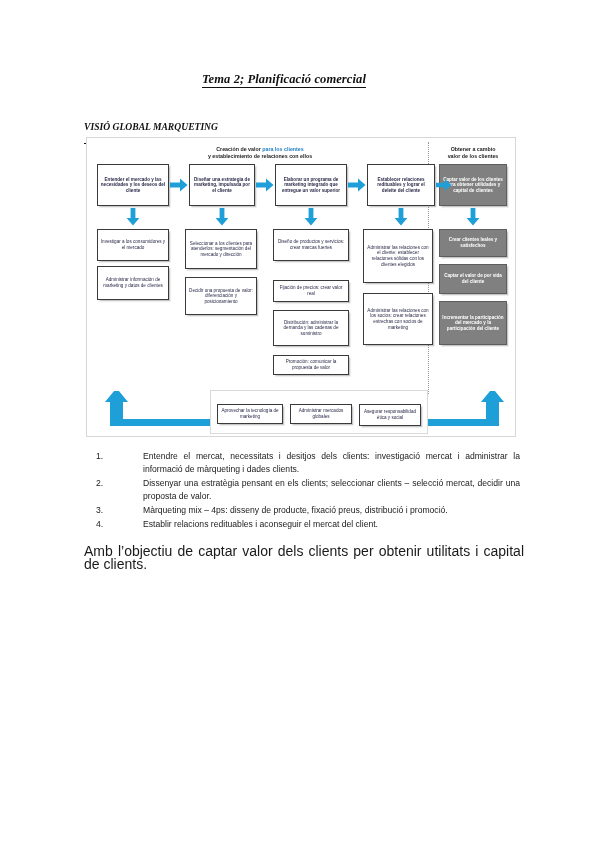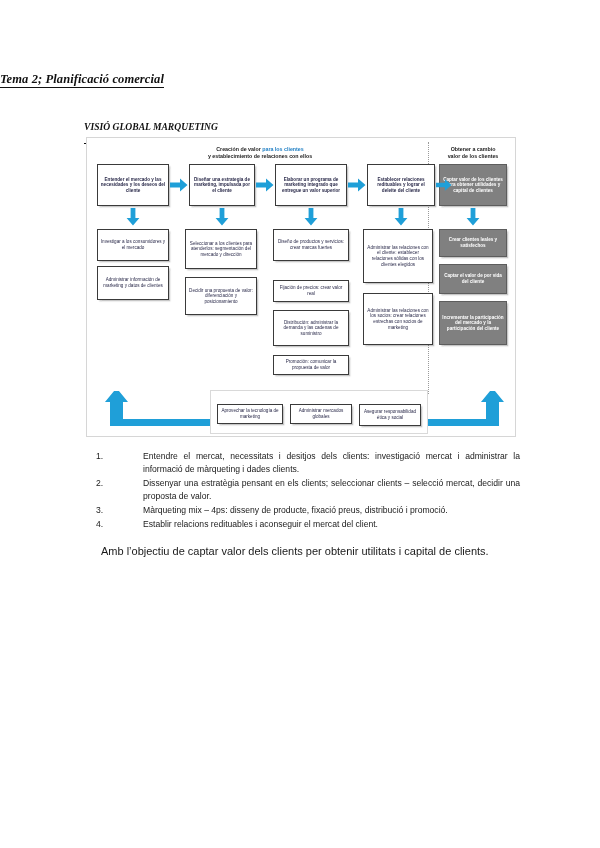--- a/index.html
+++ b/index.html
@@ -22,20 +22,21 @@
     inset: 0;
     background: #ffffff;
   }
 
   
   .doc-title {
     position: absolute;
     top: 72px;
     left: 0;
     width: 568px;
+    text-align: center;
     font-family: "Liberation Serif", serif;
     font-weight: bold;
     font-style: italic;
     font-size: 12.5px;
     letter-spacing: 0.1px;
     color: #111;
   }
   .doc-title span {
     border-bottom: 1.3px solid #111;
     padding-bottom: 1px;
@@ -148,25 +149,24 @@
     display: flex;
     margin-bottom: 0.5px;
   }
   .li-num { width: 17px; flex: 0 0 17px; }
   .li-txt { flex: 1; text-align: justify; margin-left: 30px; }
 
   .para {
     position: absolute;
     left: 84px;
     width: 440px;
-    font-size: 11px;
+    font-size: 14px;
     line-height: 13.4px;
     color: #1a1a1a;
     text-align: justify;
-    margin-left: 17px;
   }
   .para-1 { top: 545px; }
   .para-2 { top: 573px; }
 </style>
 </head>
 <body>
 
 <div class="page">
 
   <div class="doc-title">

